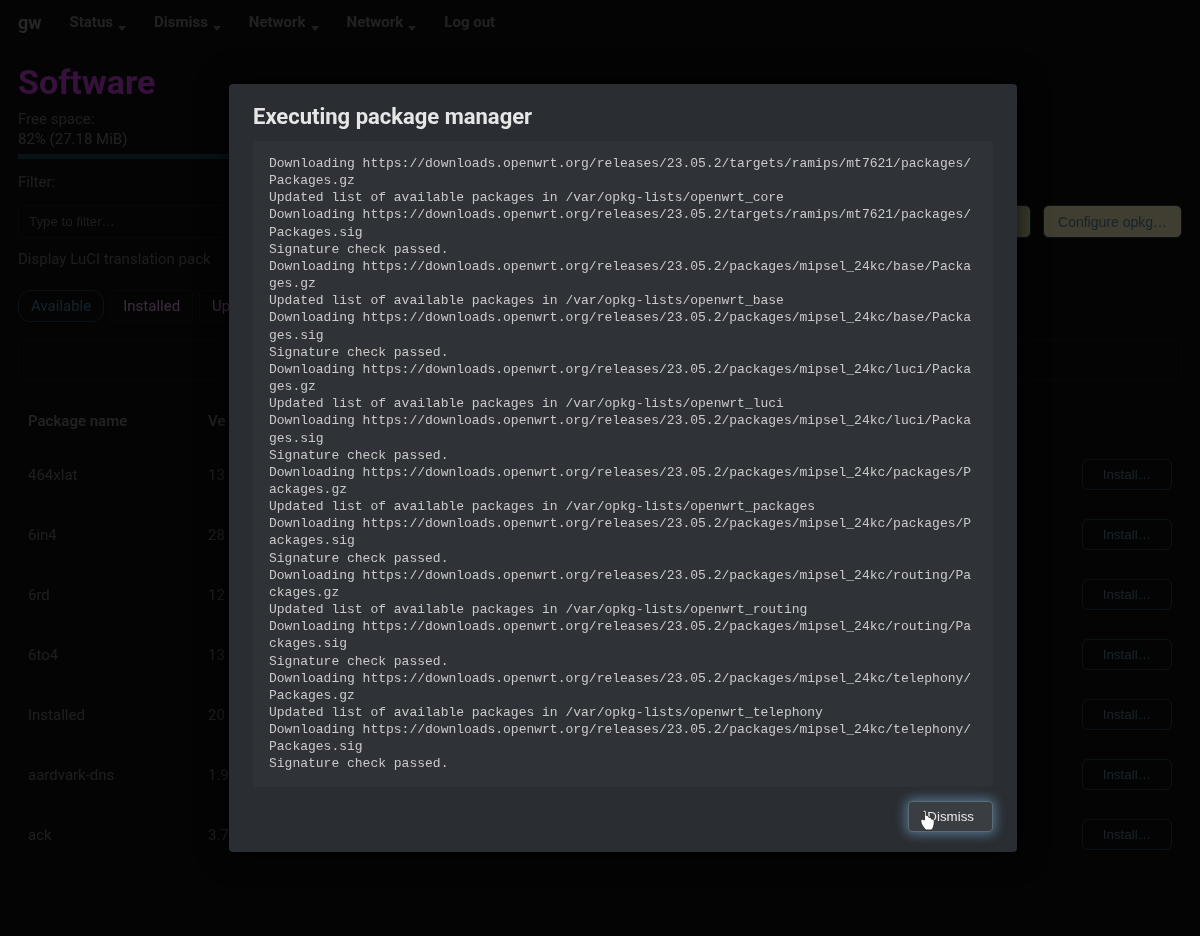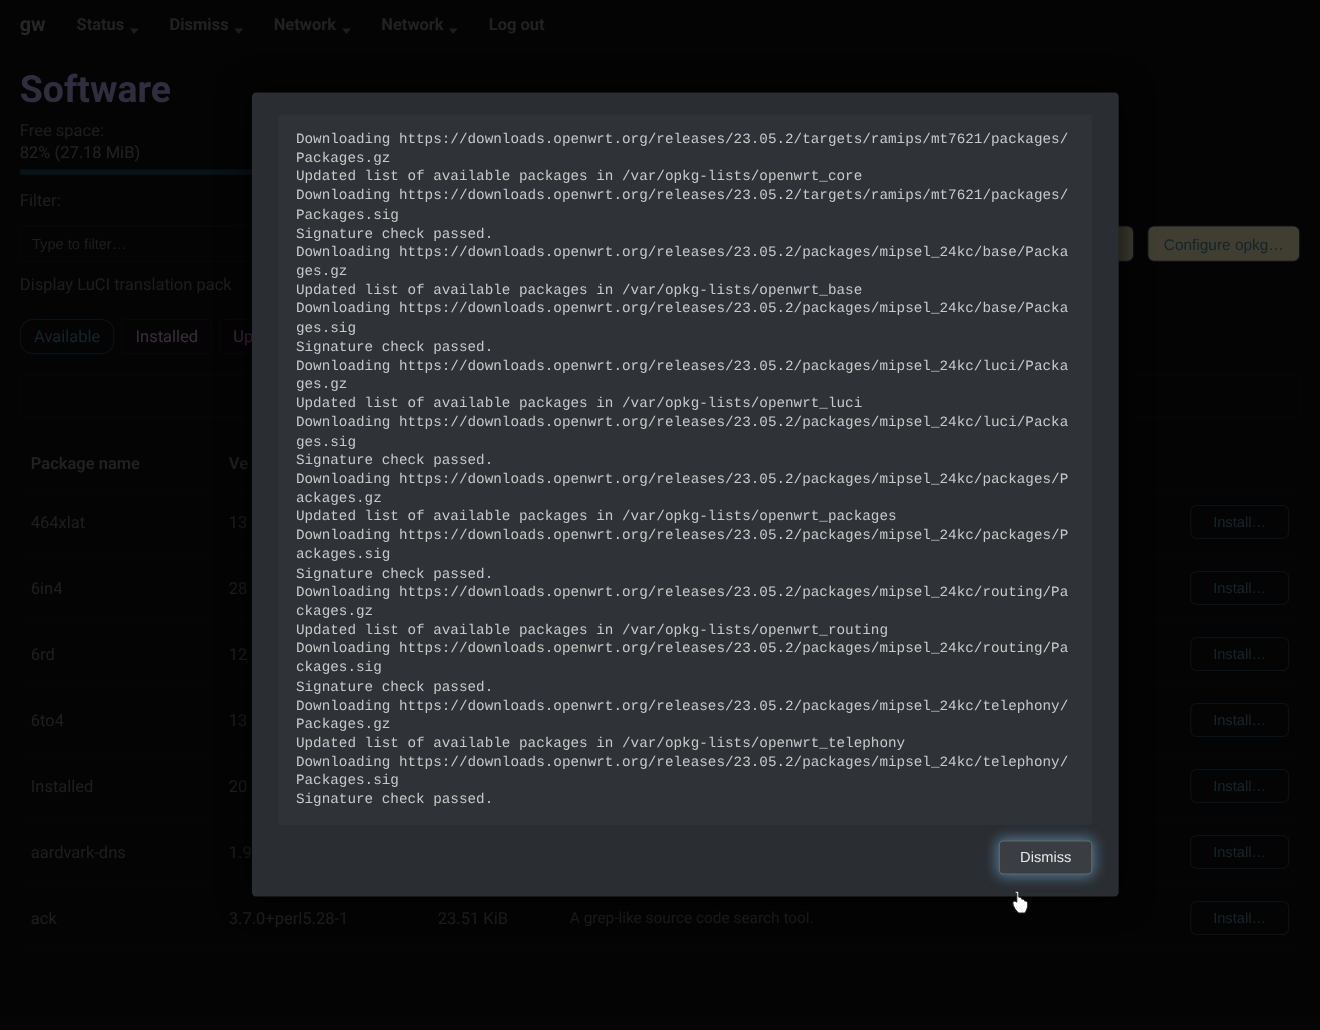--- a/index.html
+++ b/index.html
@@ -39,21 +39,21 @@
     width: 0; height: 0;
     border-left: 4px solid transparent;
     border-right: 4px solid transparent;
     border-top: 5px solid #777;
   }
   
   .page {
     padding: 0 18px;
   }
   h1.page-title {
-    color: #c4b5fd;
+    color: #d946ef;
     font-size: 34px;
     font-weight: 700;
     margin: 18px 0 8px;
   }
   .label-txt { color: #777; margin-top: 8px; }
   .free-space-val { color: #888; margin-top: 2px; }
   .bar {
     height: 5px;
     width: 100%;
     background: #111;
@@ -337,20 +337,21 @@
             <div class="desc">A grep-like source code search tool.</div>
             <div class="install-btn-cell"><button class="install-btn">Install…</button></div>
           </div>
         </div>
     </div>
   </div>
 </div>
 
 <div class="modal-overlay"></div>
 <div class="modal">
+  <h2 class="modal-title">Executing package manager</h2>
   <div class="terminal">Downloading https://downloads.openwrt.org/releases/23.05.2/targets/ramips/mt7621/packages/Packages.gz
 Updated list of available packages in /var/opkg-lists/openwrt_core
 Downloading https://downloads.openwrt.org/releases/23.05.2/targets/ramips/mt7621/packages/Packages.sig
 Signature check passed.
 Downloading https://downloads.openwrt.org/releases/23.05.2/packages/mipsel_24kc/base/Packages.gz
 Updated list of available packages in /var/opkg-lists/openwrt_base
 Downloading https://downloads.openwrt.org/releases/23.05.2/packages/mipsel_24kc/base/Packages.sig
 Signature check passed.
 Downloading https://downloads.openwrt.org/releases/23.05.2/packages/mipsel_24kc/luci/Packages.gz
 Updated list of available packages in /var/opkg-lists/openwrt_luci

